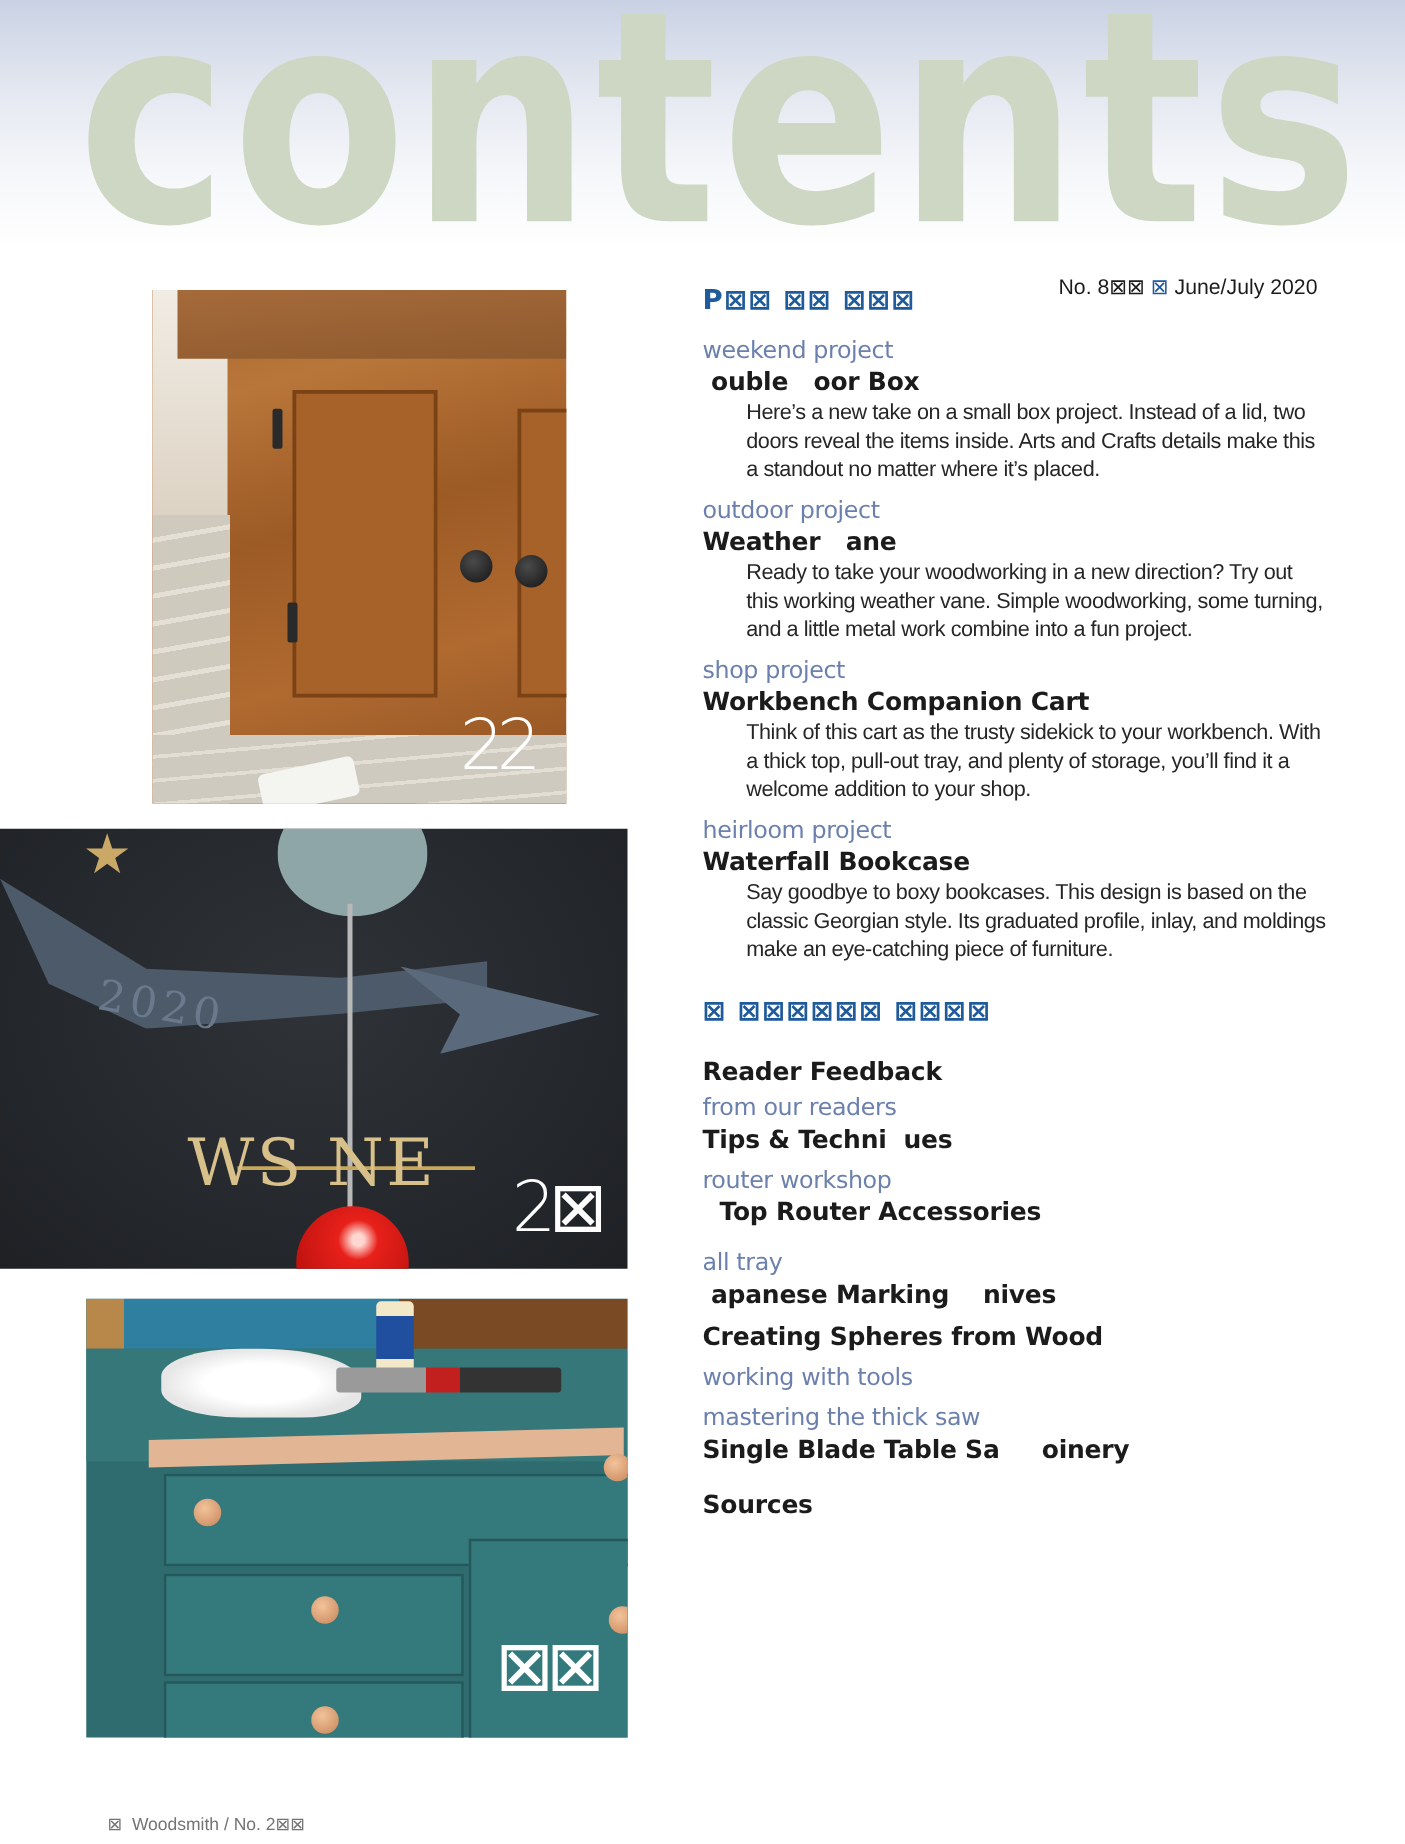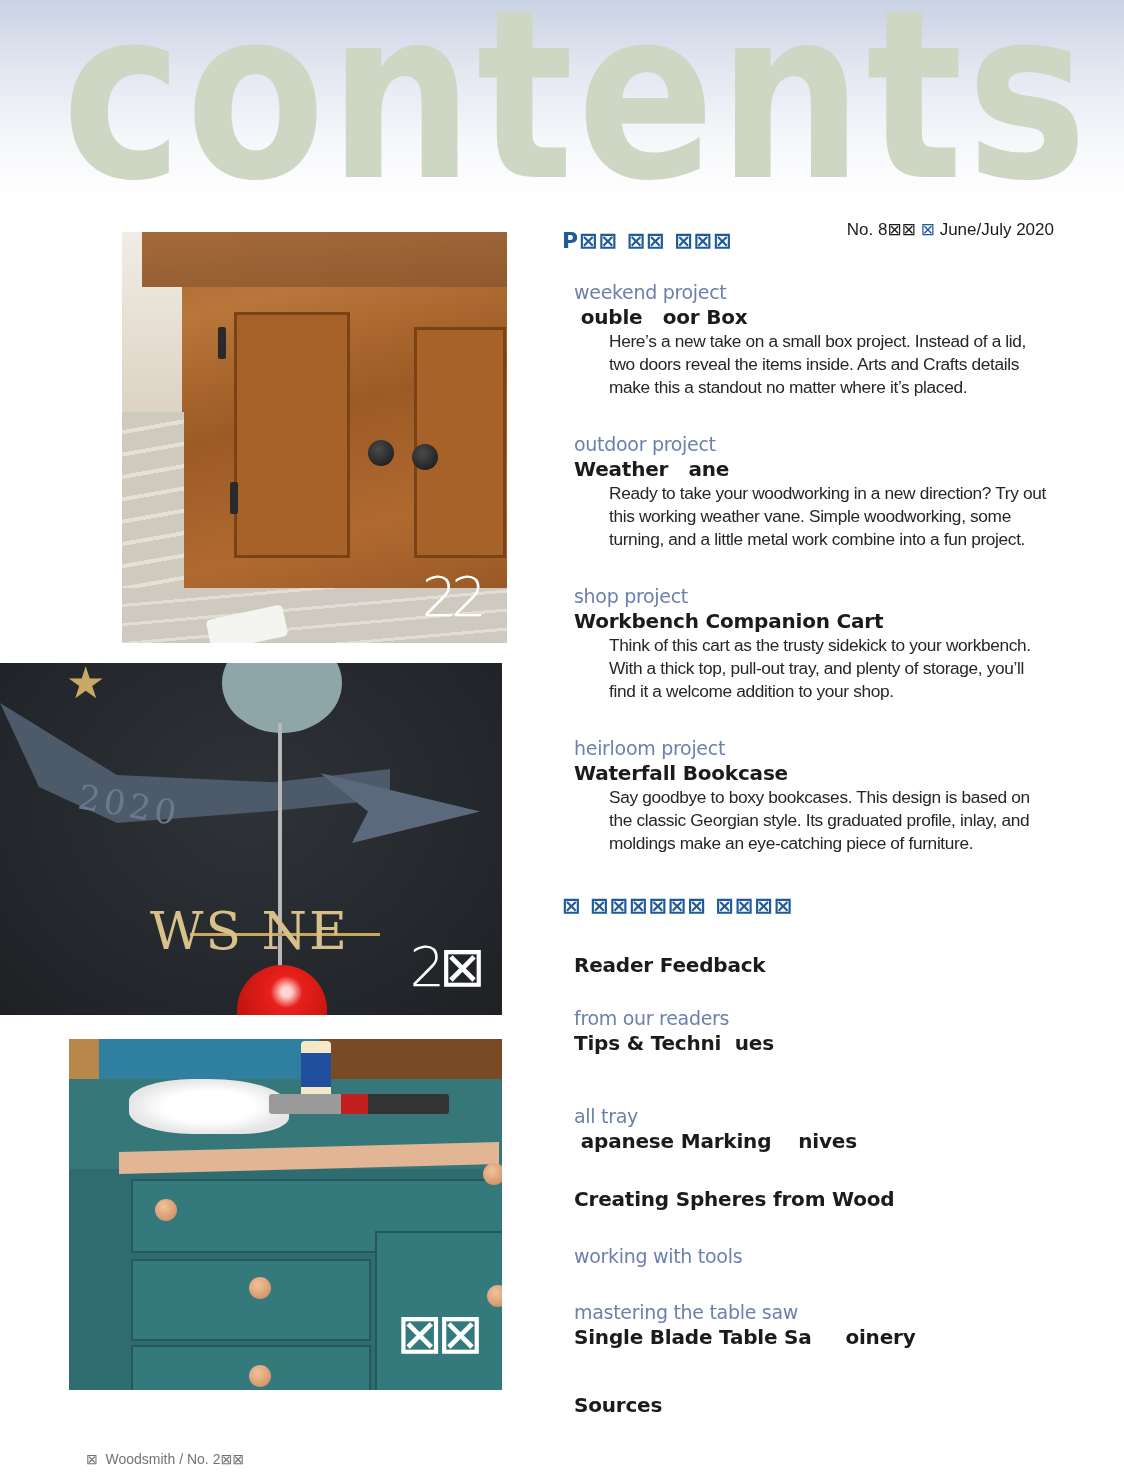--- a/index.html
+++ b/index.html
@@ -22,21 +22,21 @@
     font-size: 17px; color: #1b1b1b;
   }
   .issue-line .sep { color: #1f5a9a; }
 
   .photo { position: absolute; overflow: hidden; }
   .photo .pagenum {
     position: absolute; color: #fff; font-family: "DejaVu Sans", sans-serif;
     font-size: 56px; line-height: 1; letter-spacing: -6px; font-weight: 300;
   }
   
-  .photo-cabinet { left: 122px; top: 232px; width: 385px; height: 411px;
+  .photo-cabinet { left: 122px; top: 232px; width: 331px; height: 411px;
     background:
       linear-gradient(165deg, #a8662c 0%, #b8763a 20%, #9c5a25 45%, #b06a30 70%, #8c4f20 100%);
   }
   .photo-cabinet .wall { position:absolute; left:0; top:0; width:60px; height:180px; background: linear-gradient(#f1ece4,#ddd3c4); }
   .photo-cabinet .rug { position:absolute; left:0; top:180px; width:62px; height:231px;
     background: repeating-linear-gradient(170deg, #cfcabe 0 18px, #e5e0d6 18px 22px); }
   .photo-cabinet .floor { position:absolute; left:0; bottom:0; width:100%; height:55px;
     background: repeating-linear-gradient(175deg, #cfcabf 0 16px, #e3ded4 16px 19px); }
   .photo-cabinet .top { position:absolute; left:20px; top:0; right:0; height:55px;
     background: linear-gradient(175deg,#a56a3a,#8f5a2e); }
@@ -69,21 +69,21 @@
   .photo-cart .bottle { position:absolute; left:232px; top:2px; width:30px; height:58px; background: linear-gradient(#f3e9c8 0 20%, #1f4f9e 20% 80%, #f3e9c8 80%); border-radius:4px; }
   .photo-cart .clamps { position:absolute; left:200px; top:55px; width:180px; height:20px; background: linear-gradient(90deg, #9a9a9a 0 40%, #c21f1f 40% 55%, #333 55% 100%); border-radius:3px; }
   .photo-cart .tray { position:absolute; left:50px; top:108px; width:380px; height:22px; background: #e2b594; transform: skewY(-1.5deg); }
   .photo-cart .drawer { position:absolute; border:2px solid #25585b; background:#34797c; }
   .photo-cart .knob { position:absolute; width:22px; height:22px; border-radius:50%; background: radial-gradient(circle at 40% 35%, #f2c39a, #c7845a); }
   .photo-cart .pagenum { right: 24px; bottom: 28px; }
 
   
   .toc { position: absolute; left: 562px; top: 228px; width: 500px; }
   .section-heading { font-family: "DejaVu Sans", sans-serif; font-weight: bold; color: #1f5a9a; font-size: 22px; line-height: 1.2; letter-spacing: 1px; }
-  .entry { margin: 12px; }
+  .entry { margin: 0; }
   .category { font-family: "DejaVu Sans", sans-serif; color: #6b80ad; font-size: 19px; line-height: 24px; font-weight: normal; letter-spacing: -0.3px; }
   .entry-title { font-family: "DejaVu Sans", sans-serif; font-weight: bold; color: #1b1b1b; font-size: 20px; line-height: 26px; letter-spacing: -0.2px; }
   .entry-desc { font-family: "Liberation Sans", sans-serif; font-size: 17.3px; line-height: 23px; color: #262626; margin: 0 0 0 35px; letter-spacing: -0.35px; }
 
   .footer { position:absolute; left: 86px; top: 1451px; font-size: 14px; color: #737373; }
 </style>
 </head>
 <body>
 
 <div class="big-title">contents</div>
@@ -175,37 +175,41 @@
 
   <div class="entry">
     <div class="entry-title">Reader Feedback</div>
   </div>
   <div style="height:4px"></div>
   <div class="entry">
     <div class="category">from our readers</div>
     <div class="entry-title" style="white-space:pre">Tips &amp; Techni  ues</div>
   </div>
   <div style="height:8px"></div>
+  <div class="entry">
+    <div class="category">router workshop</div>
+    <div class="entry-title" style="white-space:pre">  Top Router Accessories</div>
+  </div>
   <div style="height:8px"></div>
   <div style="height:8px"></div>
   <div class="entry">
     <div class="category">all tray</div>
     <div class="entry-title" style="white-space:pre"> apanese Marking    nives</div>
   </div>
   <div style="height:8px"></div>
   <div class="entry">
     <div class="entry-title">Creating Spheres from Wood</div>
   </div>
   <div style="height:8px"></div>
   <div class="entry">
     <div class="category">working with tools</div>
   </div>
   <div style="height:8px"></div>
   <div class="entry">
-    <div class="category">mastering the table saw</div>
+    <div class="category">mastering the thick saw</div>
     <div class="entry-title" style="white-space:pre">Single Blade Table Sa     oinery</div>
   </div>
   <div style="height:18px"></div>
   <div class="entry">
     <div class="entry-title">Sources</div>
   </div>
 </div>
 
 <div class="footer">
   <span>⊠</span>&nbsp;

